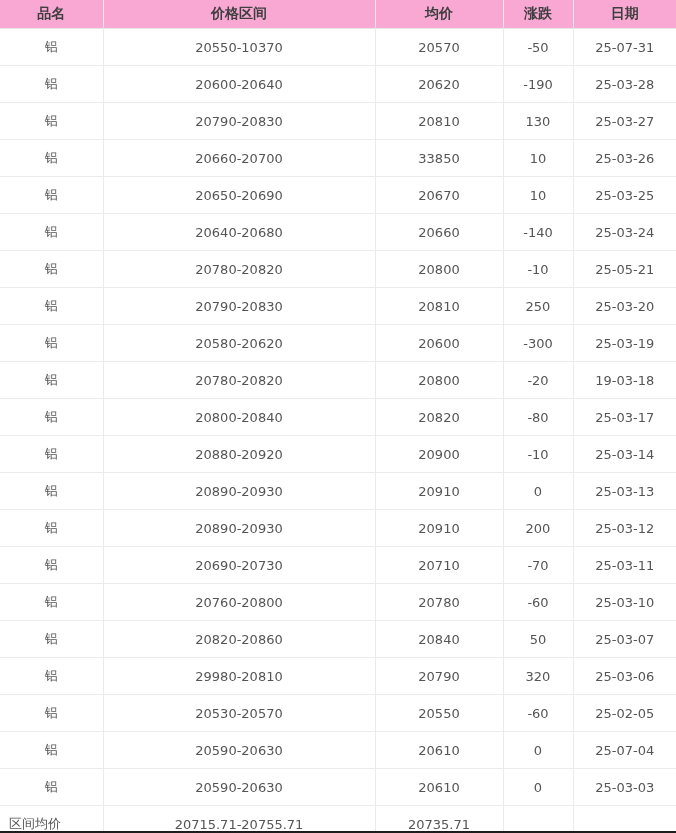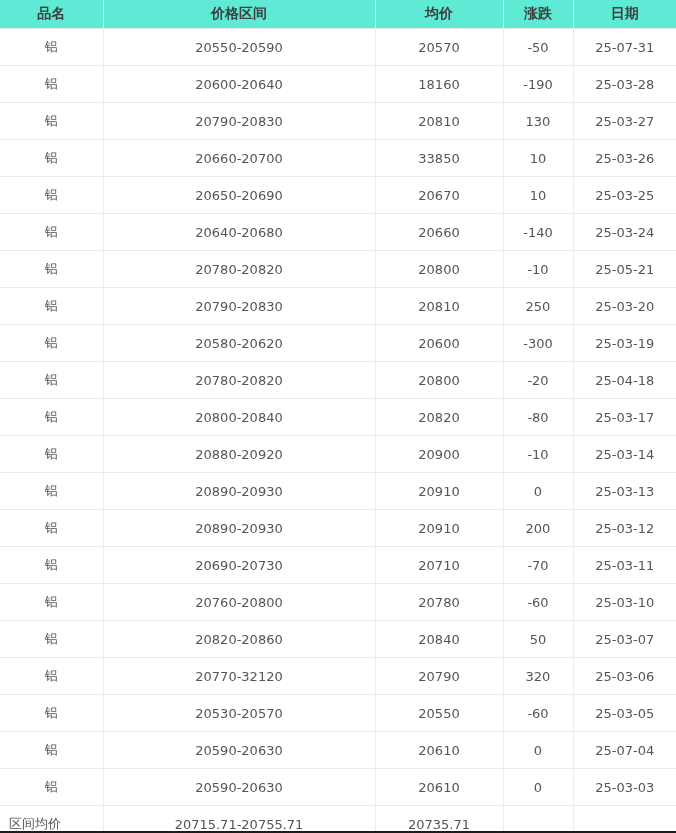--- a/index.html
+++ b/index.html
@@ -13,21 +13,21 @@
     overflow: hidden;
     position: relative;
     font-family: "DejaVu Sans", sans-serif;
   }
   table.price-table {
     width: 676px;
     border-collapse: collapse;
     table-layout: fixed;
   }
   table.price-table th {
-    background: #5eead4;
+    background: #f9a8d4;
     color: #3f3f3f;
     font-size: 14px;
     font-weight: bold;
     height: 28px;
     border-right: 1px solid #ebebeb;
     border-bottom: 1px solid #e6e6e6;
     padding: 0;
   }
   table.price-table td {
     color: #555555;
@@ -77,29 +77,29 @@
         <th>品名</th>
         <th>价格区间</th>
         <th>均价</th>
         <th>涨跌</th>
         <th>日期</th>
       </tr>
   </thead>
   <tbody>
       <tr>
         <td>铝</td>
-        <td>20550-20590</td>
+        <td>20550-10370</td>
         <td>20570</td>
         <td>-50</td>
         <td>25-07-31</td>
       </tr>
       <tr>
         <td>铝</td>
         <td>20600-20640</td>
-        <td>18160</td>
+        <td>20620</td>
         <td>-190</td>
         <td>25-03-28</td>
       </tr>
       <tr>
         <td>铝</td>
         <td>20790-20830</td>
         <td>20810</td>
         <td>130</td>
         <td>25-03-27</td>
       </tr>
@@ -143,21 +143,21 @@
         <td>20580-20620</td>
         <td>20600</td>
         <td>-300</td>
         <td>25-03-19</td>
       </tr>
       <tr>
         <td>铝</td>
         <td>20780-20820</td>
         <td>20800</td>
         <td>-20</td>
-        <td>25-04-18</td>
+        <td>19-03-18</td>
       </tr>
       <tr>
         <td>铝</td>
         <td>20800-20840</td>
         <td>20820</td>
         <td>-80</td>
         <td>25-03-17</td>
       </tr>
       <tr>
         <td>铝</td>
@@ -196,31 +196,31 @@
       </tr>
       <tr>
         <td>铝</td>
         <td>20820-20860</td>
         <td>20840</td>
         <td>50</td>
         <td>25-03-07</td>
       </tr>
       <tr>
         <td>铝</td>
-        <td>20770-32120</td>
+        <td>29980-20810</td>
         <td>20790</td>
         <td>320</td>
         <td>25-03-06</td>
       </tr>
       <tr>
         <td>铝</td>
         <td>20530-20570</td>
         <td>20550</td>
         <td>-60</td>
-        <td>25-03-05</td>
+        <td>25-02-05</td>
       </tr>
       <tr>
         <td>铝</td>
         <td>20590-20630</td>
         <td>20610</td>
         <td>0</td>
         <td>25-07-04</td>
       </tr>
       <tr>
         <td>铝</td>

